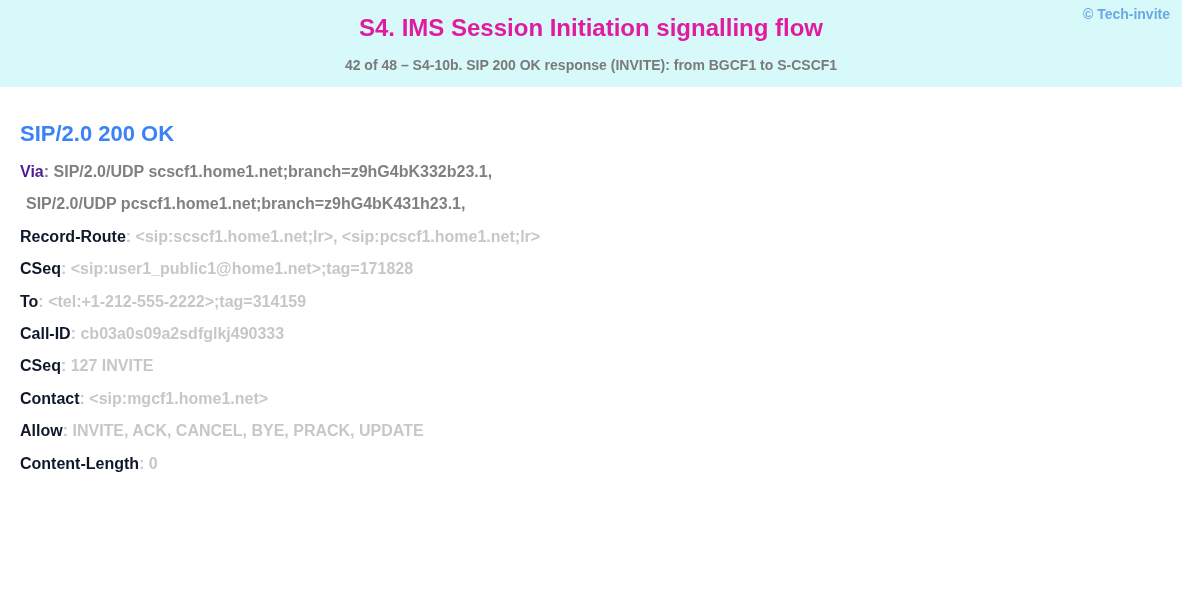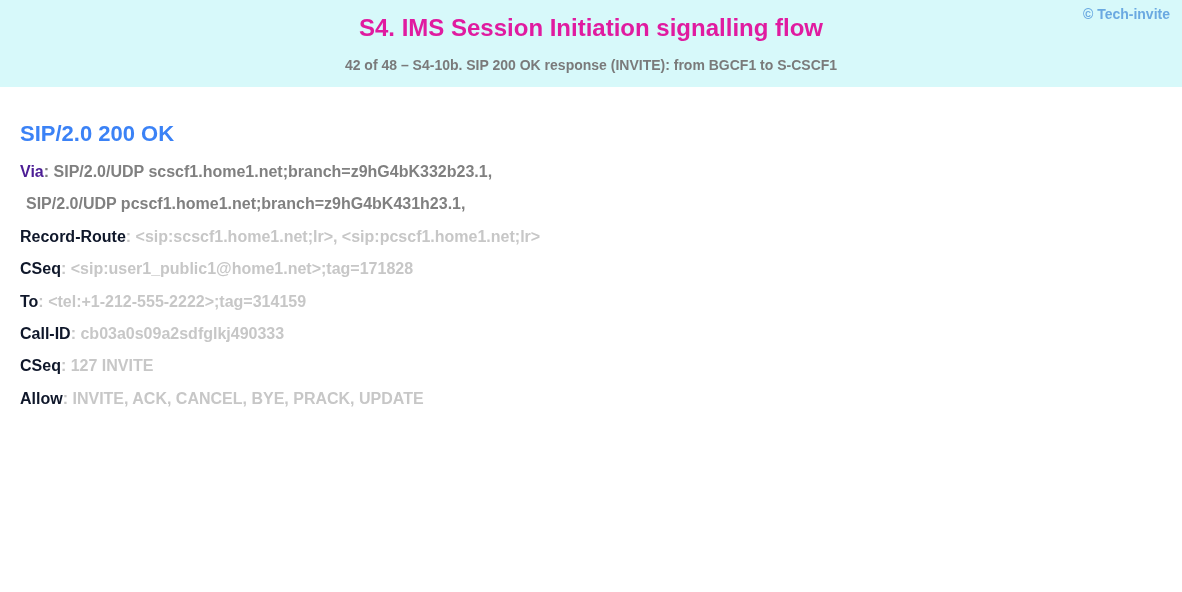--- a/index.html
+++ b/index.html
@@ -90,18 +90,24 @@
   </div>
 
   <div class="hdr-line">
     <span class="lbl-light">Call-ID</span><span class="val-light">: </span><span class="val-light">cb03a0s09a2sdfglkj490333</span>
   </div>
 
   <div class="hdr-line">
     <span class="lbl-light">CSeq</span><span class="val-light">: </span><span class="val-light">127 INVITE</span>
   </div>
 
+  <div class="hdr-line">
+    <span class="lbl-light">Contact</span><span class="val-light">: </span><span class="val-light">&lt;sip:mgcf1.home1.net&gt;</span>
+  </div>
 
   <div class="hdr-line">
     <span class="lbl-light">Allow</span><span class="val-light">: </span><span class="val-light">INVITE, ACK, CANCEL, BYE, PRACK, UPDATE</span>
   </div>
 
+  <div class="hdr-line">
+    <span class="lbl-light">Content-Length</span><span class="val-light">: </span><span class="val-light">0</span>
+  </div>
 </div>
 
 </body></html>

